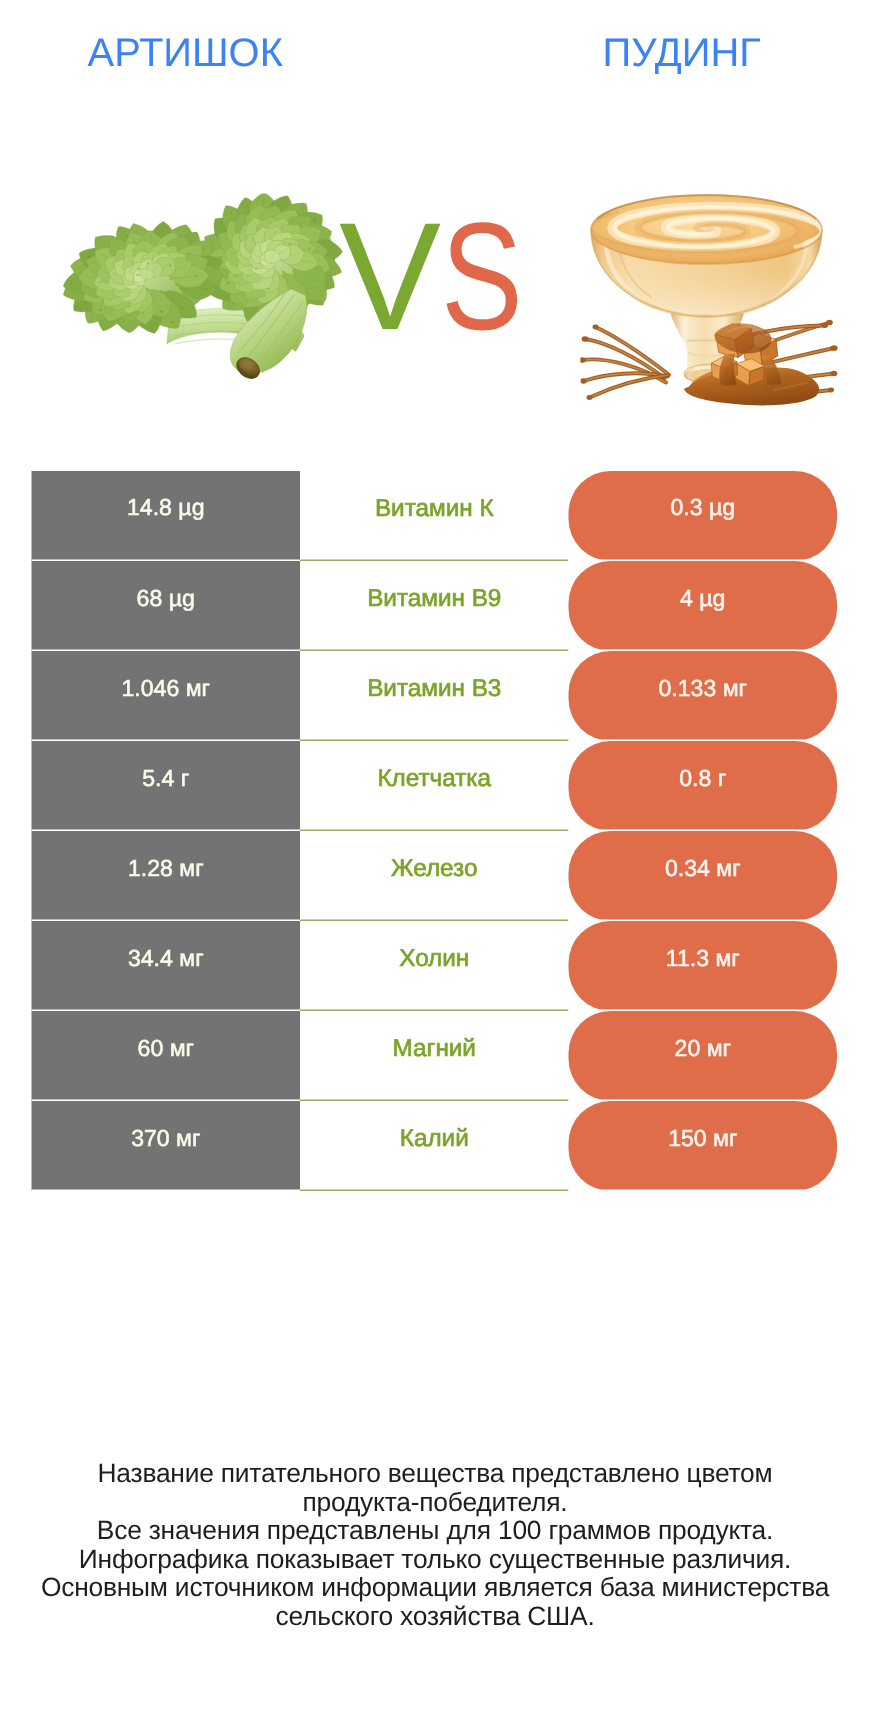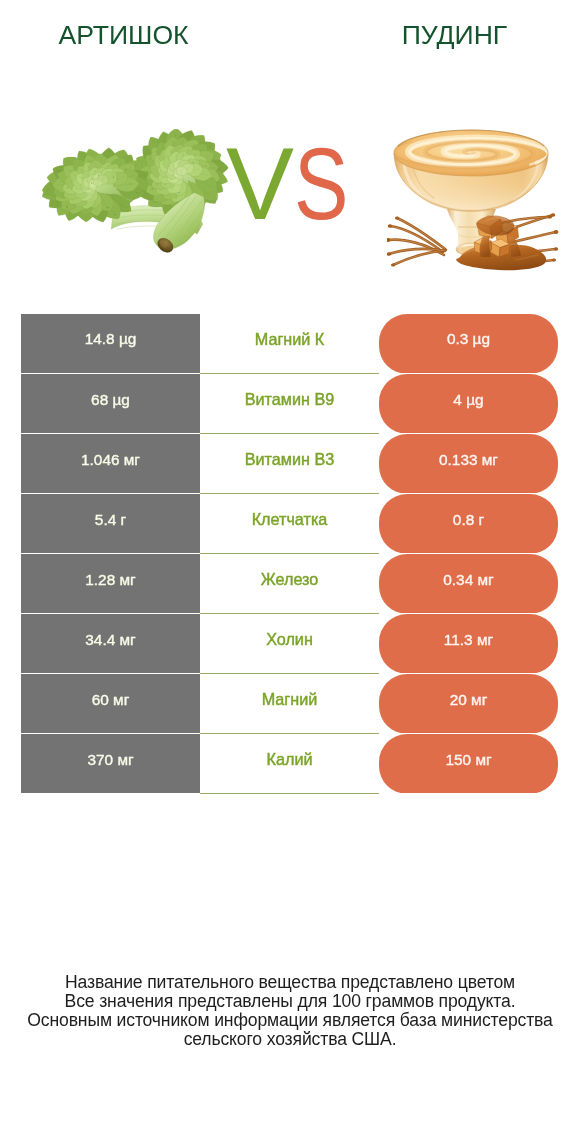--- a/index.html
+++ b/index.html
@@ -1,19 +1,19 @@
 <!DOCTYPE html>
 <html><head>
 <meta charset="utf-8">
 <style>
   html,body{margin:0;padding:0;}
   body{width:580px;height:1144px;background:#ffffff;font-family:"Liberation Sans",sans-serif;overflow:hidden;}
   .page{position:relative;width:580px;height:1144px;}
   .hdr{position:absolute;top:0;left:0;width:580px;height:70px;}
-  .hdr .t{position:absolute;top:20px;font-size:26.6px;color:#14532d;text-align:center;letter-spacing:0px;font-weight:400;}
+  .hdr .t{position:absolute;top:20px;font-size:26.6px;color:#3b82f6;text-align:center;letter-spacing:0px;font-weight:400;}
   .t-left{left:0;width:247px;}
   .t-right{left:333px;width:243px;}
   .hero{position:absolute;top:100px;left:0;width:580px;height:190px;}
   .vs{position:absolute;left:0;top:33px;width:580px;height:110px;text-align:center;
       font-size:102px;line-height:102px;font-weight:400;letter-spacing:0px;padding-left:8px;box-sizing:border-box;}
   .vs-v{color:#7aa830;}
   .vs-s{color:#e0674a;display:inline-block;transform:scaleX(0.80);transform-origin:left center;}
   .art{position:absolute;left:42px;top:29px;width:205.7px;height:127.4px;}
   .pud{position:absolute;left:387px;top:29px;width:176px;height:142px;}
   table.cmp{position:absolute;left:21px;top:313.5px;width:537px;border-collapse:collapse;table-layout:fixed;}
@@ -614,21 +614,21 @@
 <path d="M127.0,108.0 C130.0,114.0 133.0,119.0 134.0,127.0 L124.0,128.0 C124.0,120.0 123.0,113.0 121.0,108.0 Z" fill="url(#sauceG)" opacity=".86"></path>
 
       </svg>
     </div>
   </div>
 
   <table class="cmp">
     <tbody id="tbody">
         <tr>
           <td class="l">14.8 µg</td>
-          <td class="m win-l">Магний К</td>
+          <td class="m win-l">Витамин К</td>
           <td class="r">0.3 µg</td>
         </tr>
         <tr>
           <td class="l">68 µg</td>
           <td class="m win-l">Витамин B9</td>
           <td class="r">4 µg</td>
         </tr>
         <tr>
           <td class="l">1.046 мг</td>
           <td class="m win-l">Витамин B3</td>
@@ -657,17 +657,19 @@
         <tr>
           <td class="l">370 мг</td>
           <td class="m win-l">Калий</td>
           <td class="r">150 мг</td>
         </tr>
       </tbody>
   </table>
 
   <div class="foot">
       <div>Название питательного вещества представлено цветом</div>
+      <div>продукта-победителя.</div>
       <div>Все значения представлены для 100 граммов продукта.</div>
+      <div>Инфографика показывает только существенные различия.</div>
       <div>Основным источником информации является база министерства</div>
       <div>сельского хозяйства США.</div>
     </div>
 </div>
 
 </body></html>

